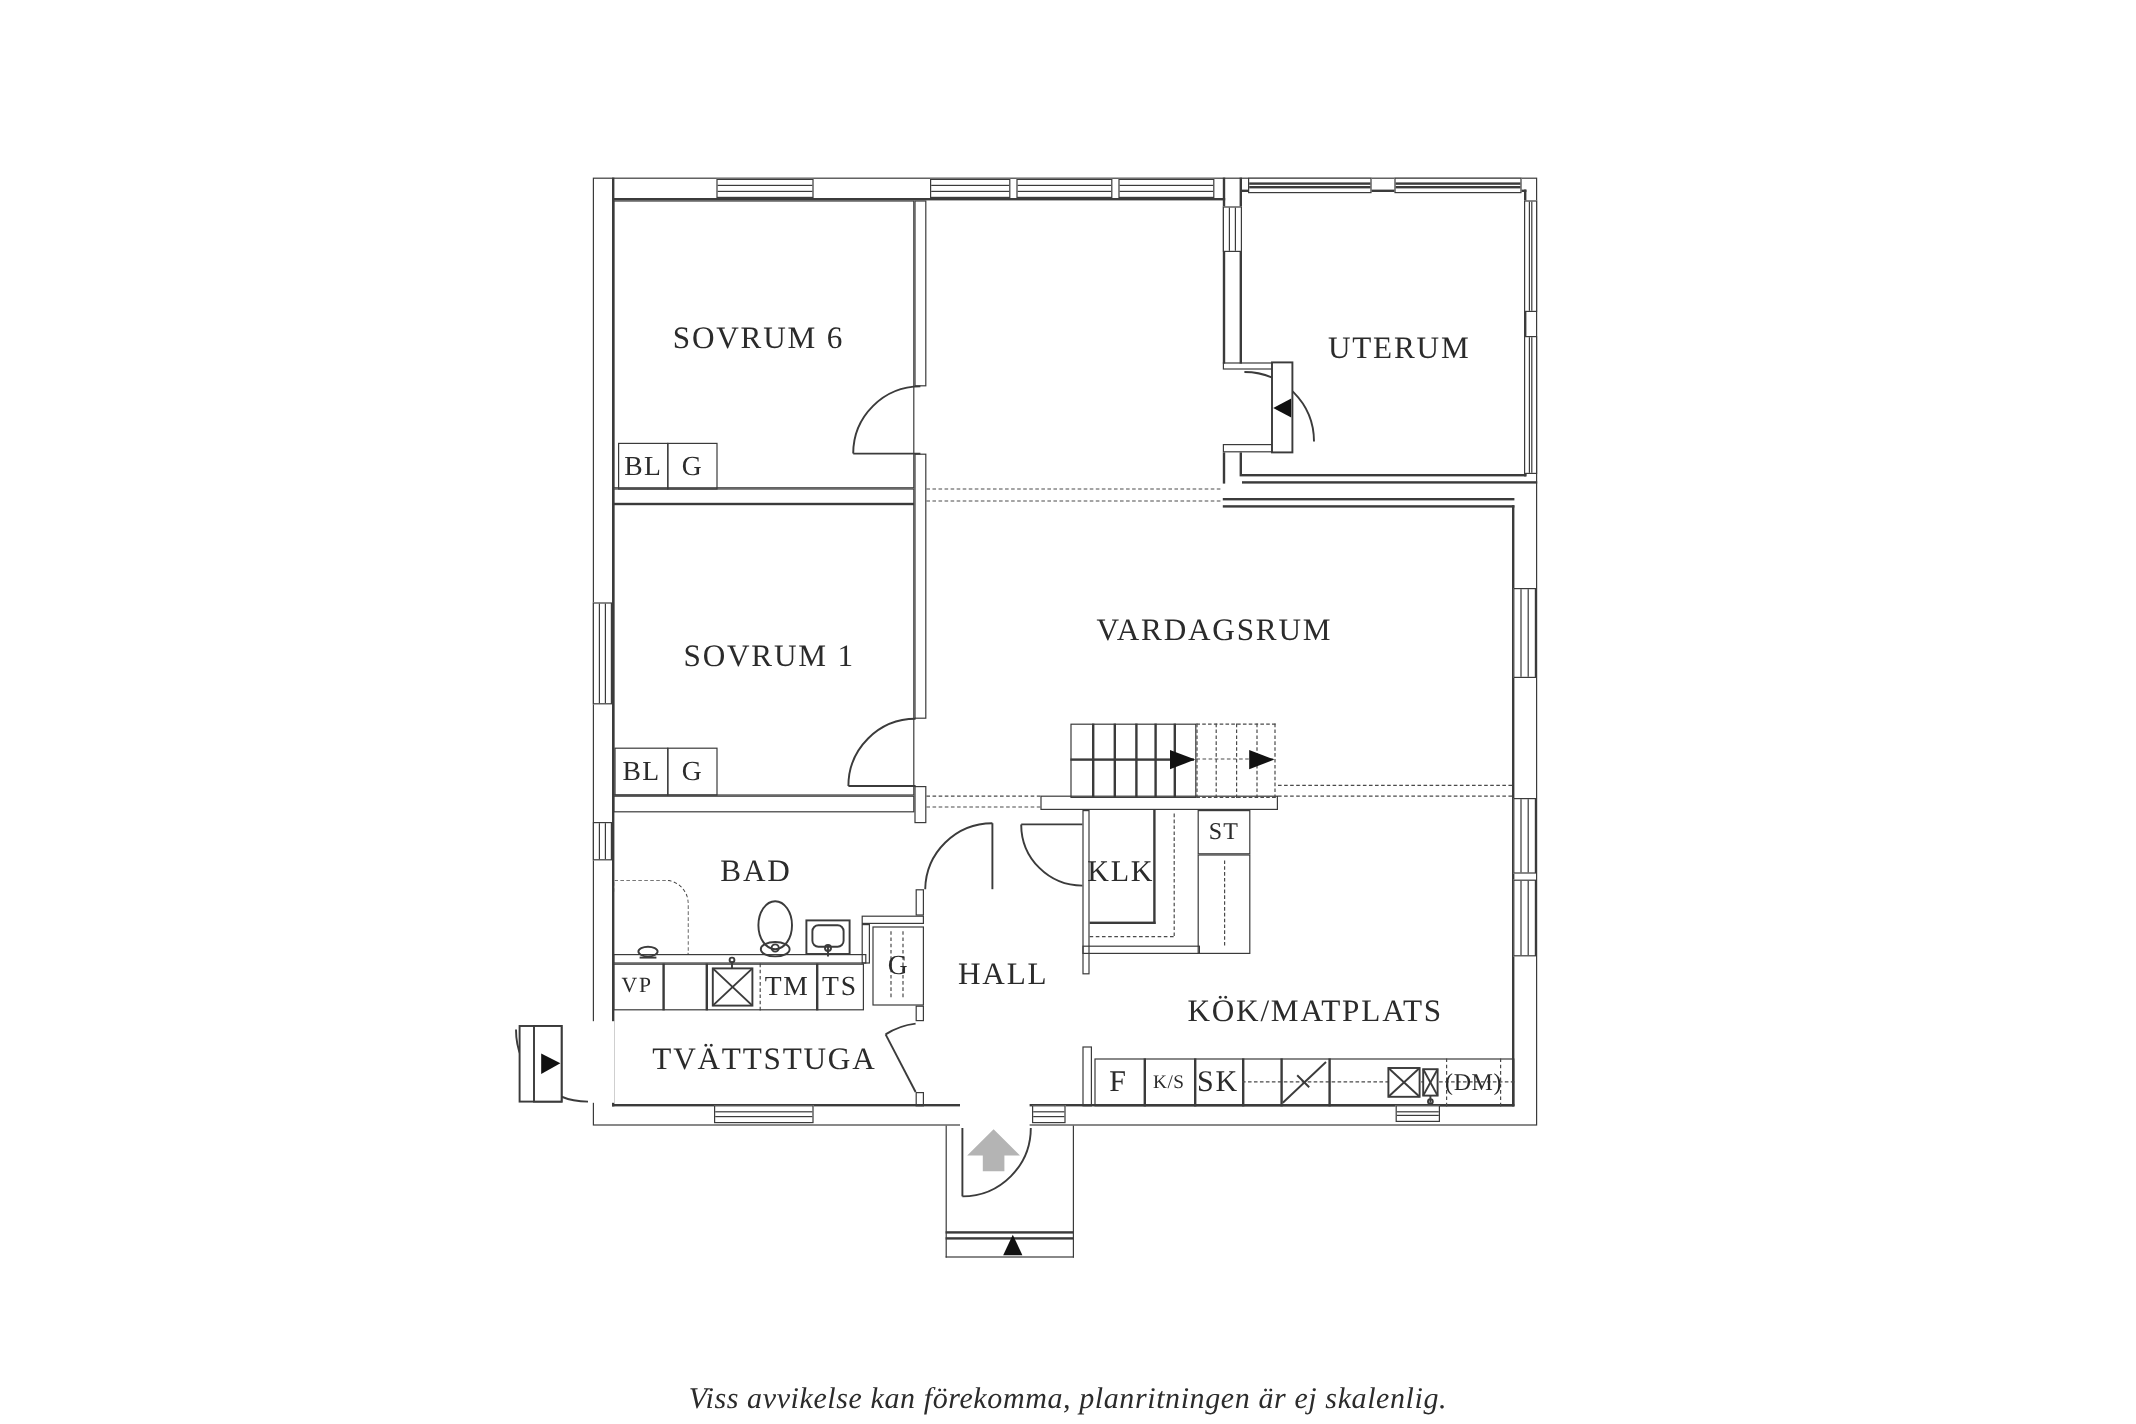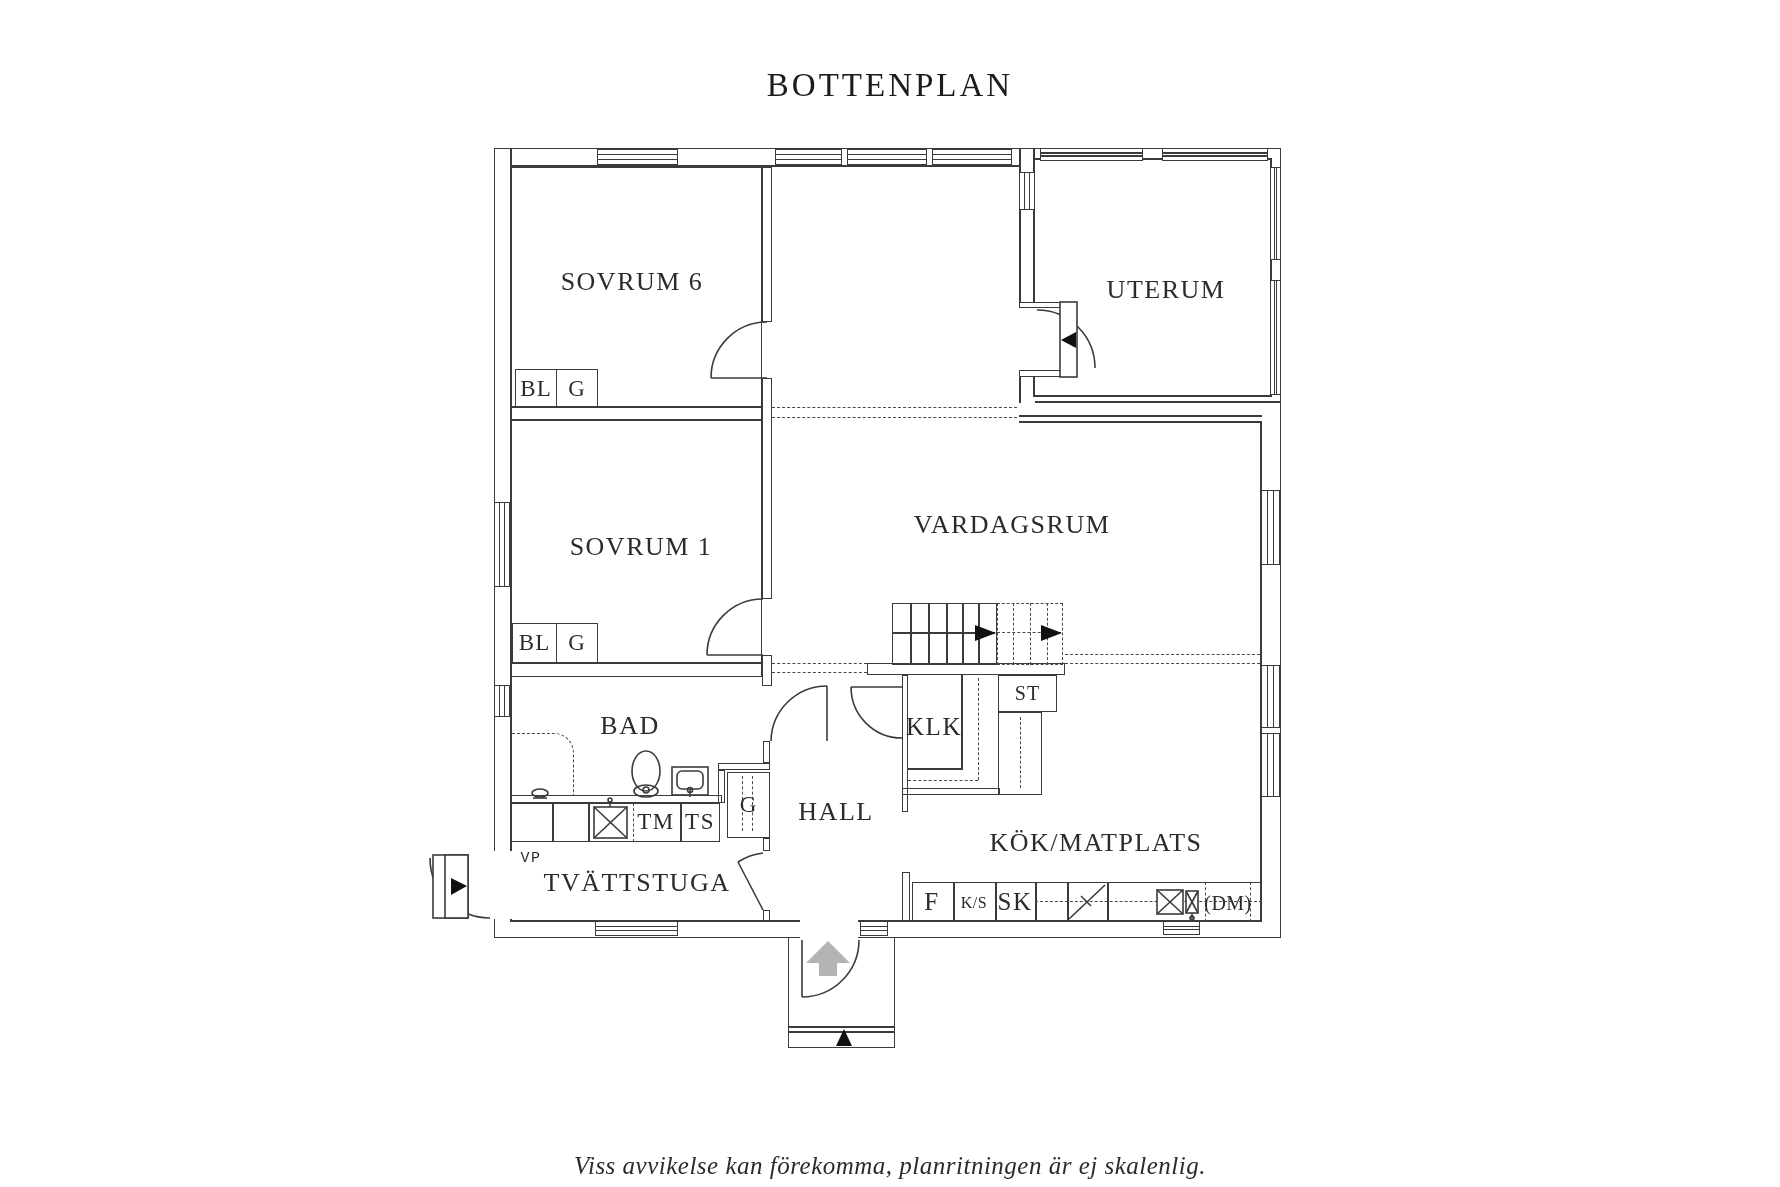--- a/index.html
+++ b/index.html
@@ -26,21 +26,20 @@
   .porch{position:absolute;border:1.6px solid #3b3b3b;border-top:none;box-sizing:border-box;}
   svg.overlay{position:absolute;left:0;top:0;}
   #title{font-size:33px;letter-spacing:3px;color:#1c1c1c;}
   #footer{font-size:25px;font-style:italic;letter-spacing:0.5px;}
 </style>
 </head>
 <body>
 
 <div id="canvas">
 
-  <div id="title" class="freelbl" style="left:890px;top:85px;">BOTTENPLAN</div>
 
   <div id="geom">
       <div class="ln" style="left: 510px; top: 148px; width: 2px; height: 774px;"></div>
       <div class="ln" style="left: 510px; top: 165px; width: 511px; height: 2px;"></div>
       <div class="ln" style="left: 1019px; top: 148px; width: 2px; height: 155px;"></div>
       <div class="ln" style="left: 1019px; top: 377px; width: 2px; height: 26px;"></div>
       <div class="ln" style="left: 1033px; top: 148px; width: 2px; height: 155px;"></div>
       <div class="ln" style="left: 1033px; top: 377px; width: 2px; height: 20px;"></div>
       <div class="ln" style="left: 1035px; top: 158px; width: 237px; height: 2px;"></div>
       <div class="ln" style="left: 1270px; top: 158px; width: 2px; height: 239px;"></div>
@@ -140,21 +139,21 @@
     </div>
   <div class="lblbox" style="left:556px;top:369px;width:42px;height:39px;">
     <span>G</span>
     </div>
   <div class="lblbox" style="left:512px;top:623px;width:45px;height:40px;">
     <span>BL</span>
     </div>
   <div class="lblbox" style="left:556px;top:623px;width:42px;height:40px;">
     <span>G</span>
     </div>
-  <div class="lblbox" style="left:998px;top:675px;width:59px;height:37px;font-size:20px;">
+  <div class="lblbox" style="left:998px;top:675px;width:44px;height:37px;font-size:20px;">
     <span>ST</span>
     </div>
   <div class="lblbox" style="left:727px;top:772px;width:43px;height:66px;">
     <span>G</span>
     </div>
 
   <div class="lblbox" style="left:511px;top:803px;width:209px;height:39px;"></div>
 
   <div class="freelbl" style="left:632px;top:282px;font-size:26px;">SOVRUM 6</div>
   <div class="freelbl" style="left:1166px;top:290px;font-size:26px;">UTERUM</div>
@@ -164,21 +163,21 @@
   <div class="freelbl" style="left:934px;top:727px;font-size:25px;">KLK</div>
   <div class="freelbl" style="left:836px;top:812px;font-size:26px;">HALL</div>
   <div class="freelbl" style="left:1096px;top:843px;font-size:26px;">KÖK/MATPLATS</div>
   <div class="freelbl" style="left:637px;top:883px;font-size:26px;">TVÄTTSTUGA</div>
 
   <div class="freelbl" style="left:932px;top:902px;font-size:25px;">F</div>
   <div class="freelbl" style="left:974px;top:903px;font-size:16px;letter-spacing:0.5px;">K/S</div>
   <div class="freelbl" style="left:1015px;top:902px;font-size:25px;">SK</div>
   <div class="freelbl" style="left:1228px;top:903px;font-size:20px;letter-spacing:0.5px;">(DM)</div>
 
-  <div class="freelbl" style="left:531px;top:858px;font-size:15px;font-family:Liberation Mono, monospace;">VP</div>
+  <div class="freelbl" style="left:531px;top:821px;font-size:18px;">VP</div>
   <div class="freelbl" style="left:656px;top:822px;font-size:23px;">TM</div>
   <div class="freelbl" style="left:700px;top:822px;font-size:23px;">TS</div>
 
   <svg class="overlay" width="1780" height="1187" viewBox="0 0 1780 1187" fill="none" stroke="#3b3b3b" stroke-width="1.6">
     <g>
       <path d="M711,378 L767,378"></path>
         <path d="M711,378 A56,56 0 0 1 767,322"></path>
     </g>
     <g>
       <path d="M707,655 L763,655"></path>

